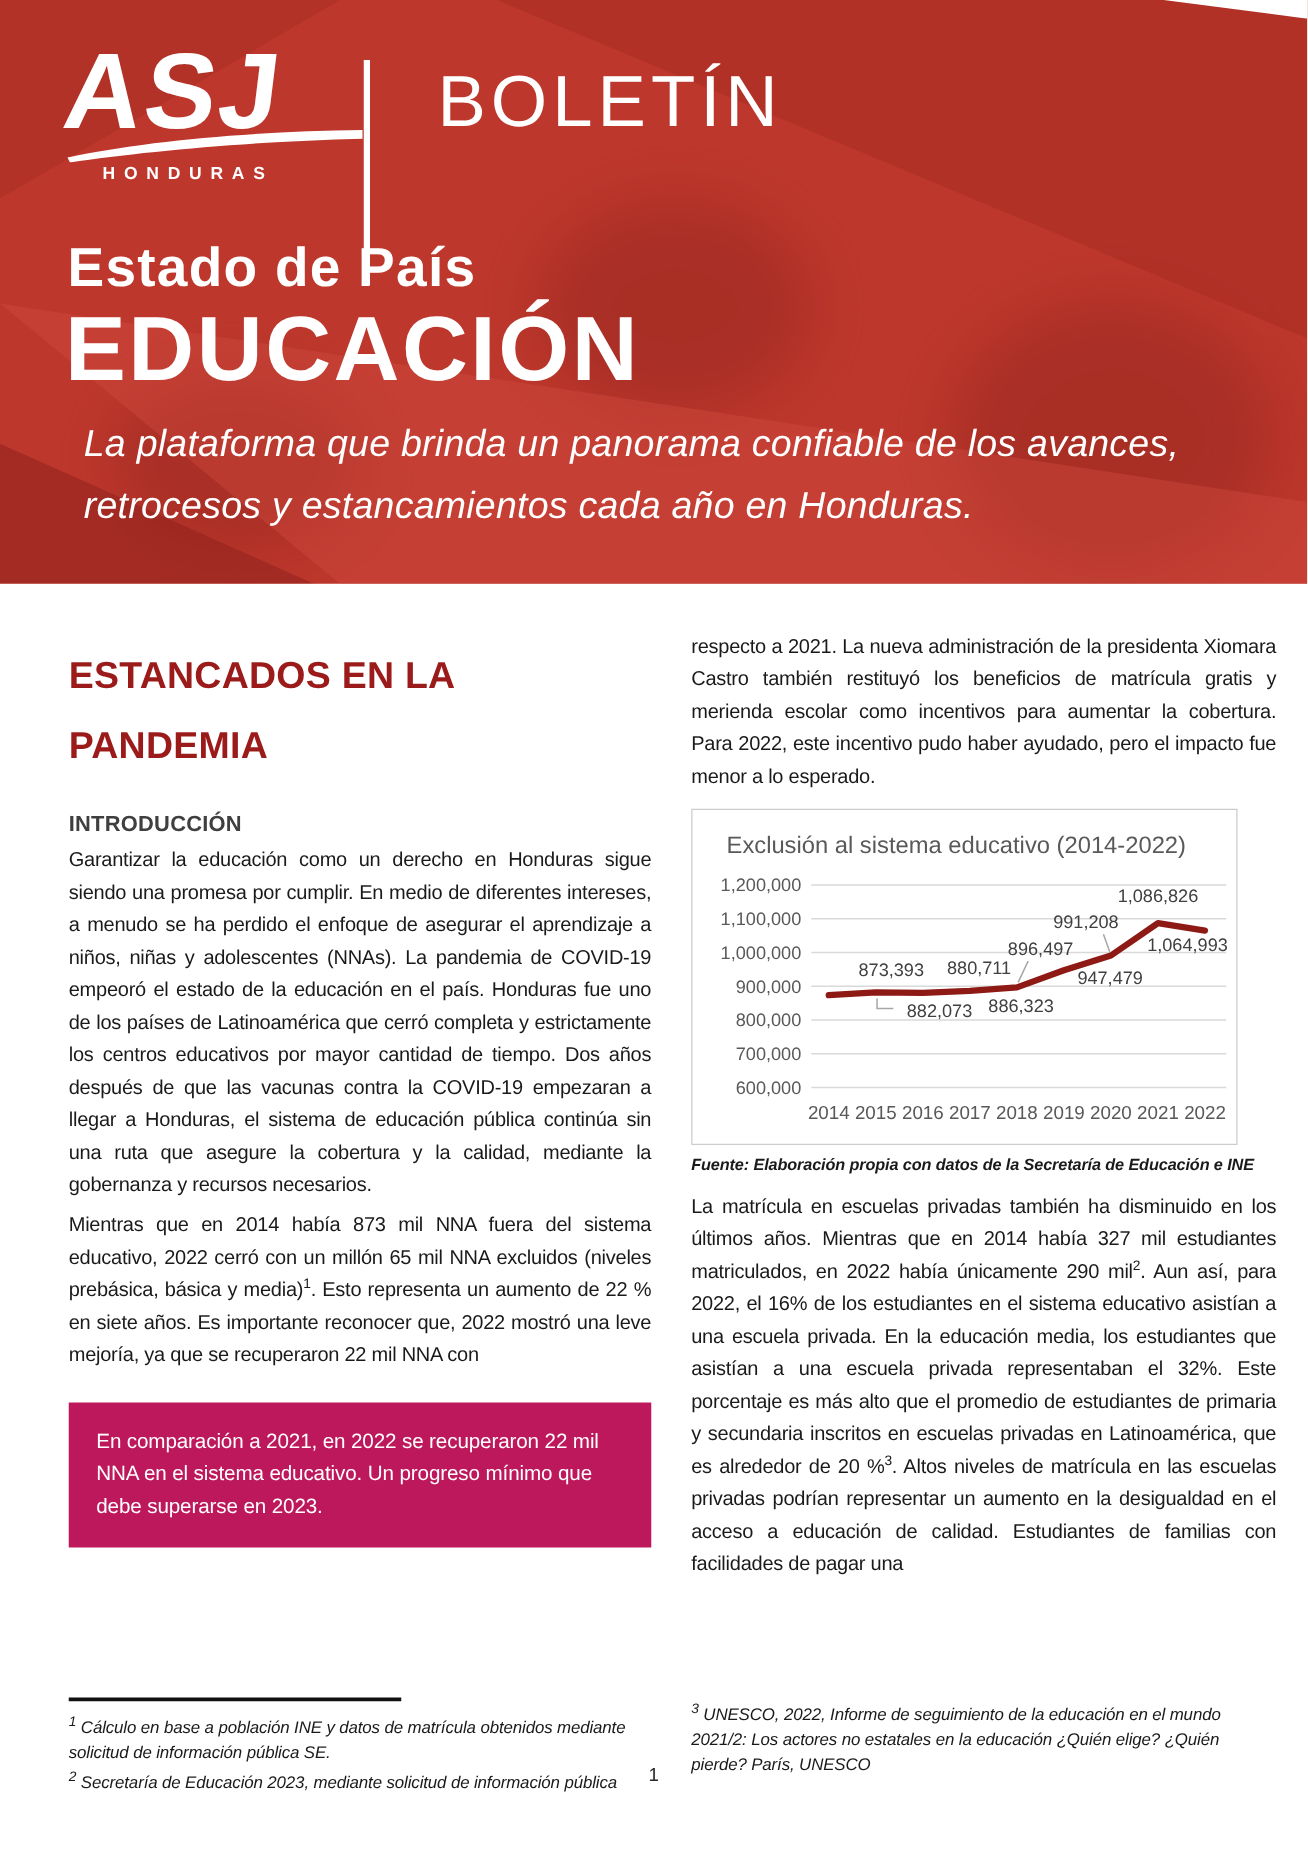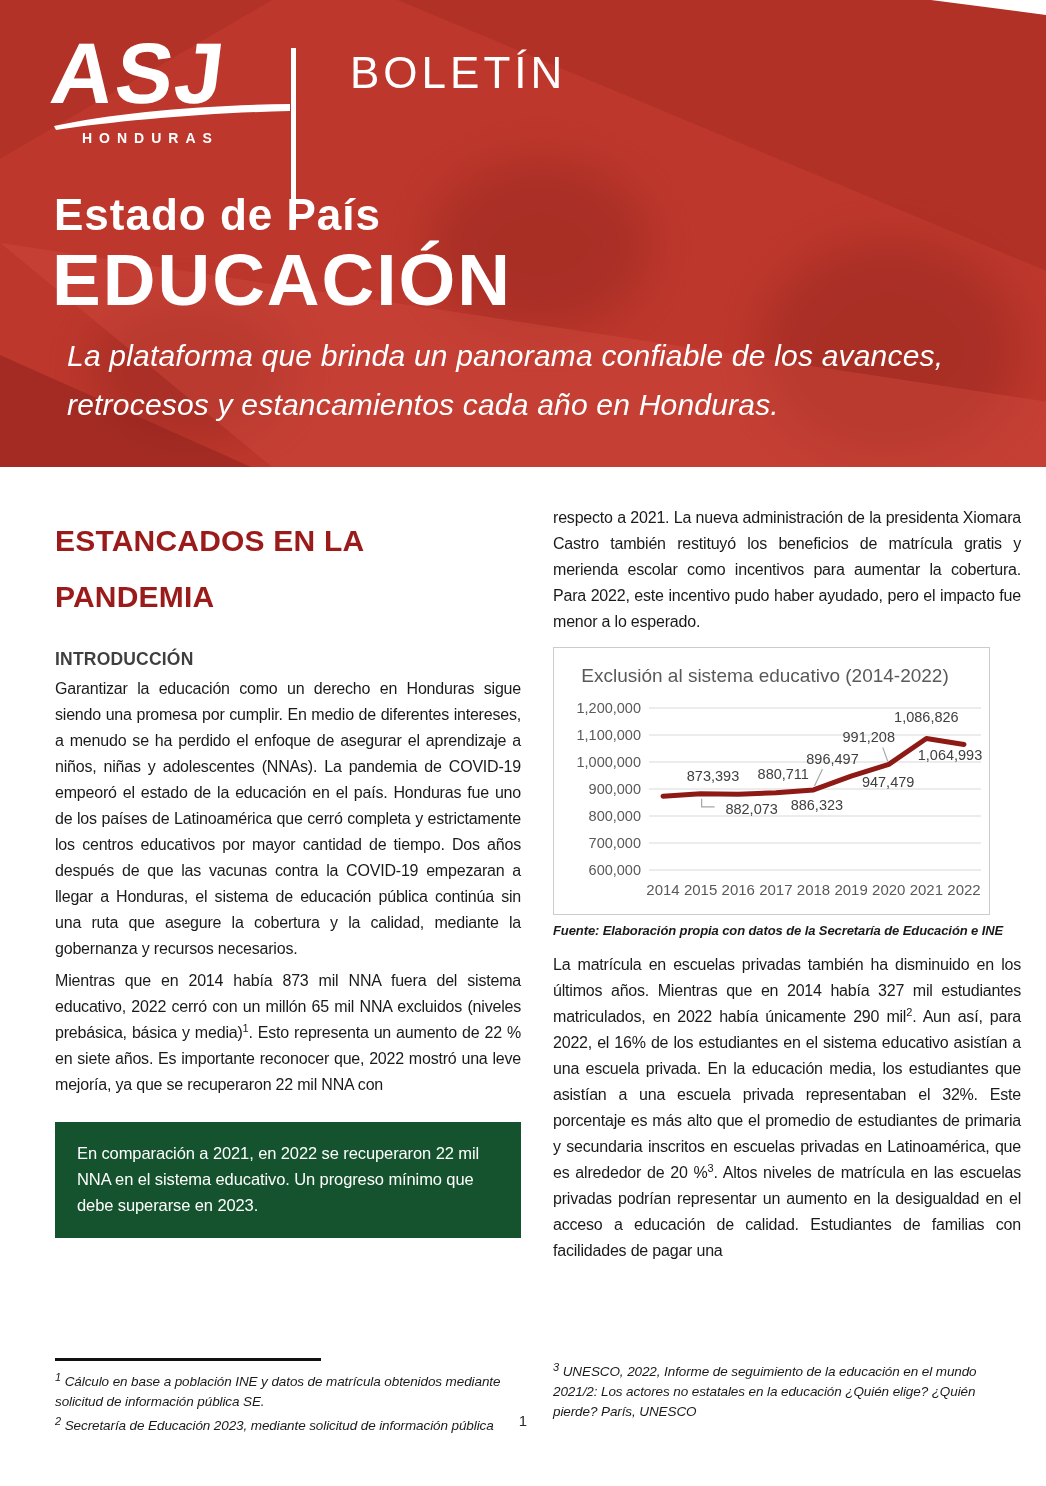--- a/index.html
+++ b/index.html
@@ -17,36 +17,36 @@
   .blob { position:absolute; border-radius:50%; background:#7e1d18; filter:blur(22px); opacity:.30; }
   .blob.b1 { left:430px; top:160px; width:220px; height:170px; }
   .blob.b2 { left:760px; top:240px; width:260px; height:220px; }
   .blob.b3 { left:90px; top:300px; width:200px; height:140px; }
 
   .logo { position:absolute; left:52px; top:30px; width:250px; }
   .logo-asj { font-size:86px; font-weight:700; line-height:1; letter-spacing:2px; transform:skewX(-7deg); }
   .logo-swoosh { display:block; margin-top:-14px; }
   .logo-honduras { margin-top:0px; padding-left:30px; font-size:14px; font-weight:700; letter-spacing:7px; }
   .hdr-divider { position:absolute; left:291px; top:48px; width:5px; height:180px; background:#ffffff; }
-  .masthead { position:absolute; left:350px; top:48px; font-size:44px; font-weight:400; letter-spacing:4px; }
+  .masthead { position:absolute; left:350px; top:48px; font-size:58px; font-weight:400; letter-spacing:4px; }
   .kicker { position:absolute; left:54px; top:190px; font-size:44px; font-weight:700; letter-spacing:1px; }
   .hdr-title { position:absolute; left:52px; top:238px; font-size:73px; font-weight:700; letter-spacing:2px; }
   .hdr-subtitle { position:absolute; left:67px; top:332px; width:950px; font-size:30px; font-style:italic; font-weight:400; line-height:1.62; letter-spacing:.2px; }
 
   
   .col { position:absolute; top:505px; color:#1a1a1a; }
   .col-left  { left:55px;  width:466px; }
   .col-right { left:553px; width:468px; }
 
   .headline { padding-top:8px; font-size:30px; font-weight:700; color:#9b1b1b; line-height:1.87; letter-spacing:.2px; }
   .subhead { margin-top:24px; font-size:17.5px; font-weight:700; color:#3f3f3f; letter-spacing:.2px; }
   .body-p { margin-top:6px; font-size:16px; line-height:26px; text-align:justify; letter-spacing:-0.2px; color:#1a1a1a; }
   .body-p sup, .fn sup { font-size:11px; line-height:0; }
 
-  .callout { margin-top:24px; background:#14532d; color:#ffffff; padding:18px 22px 20px 22px; font-size:16.5px; line-height:26px; letter-spacing:-0.1px; }
+  .callout { margin-top:24px; background:#be185d; color:#ffffff; padding:18px 22px 20px 22px; font-size:16.5px; line-height:26px; letter-spacing:-0.1px; }
 
   
   .chart-box { margin-top:12px; width:437px; border:1.5px solid #cccccc; background:#ffffff; }
   .chart-source { margin-top:8px; font-size:13px; font-weight:700; font-style:italic; color:#1a1a1a; letter-spacing:-0.1px; }
 
   
   .fn-rule { position:absolute; left:55px; top:1358px; width:266px; height:3px; background:#111111; }
   .fn-block { position:absolute; font-size:13.5px; line-height:20px; color:#1a1a1a; letter-spacing:-0.1px; }
   .fn-left { left:55px; top:1368px; width:466px; }
   .fn-right { left:553px; top:1358px; width:450px; }

